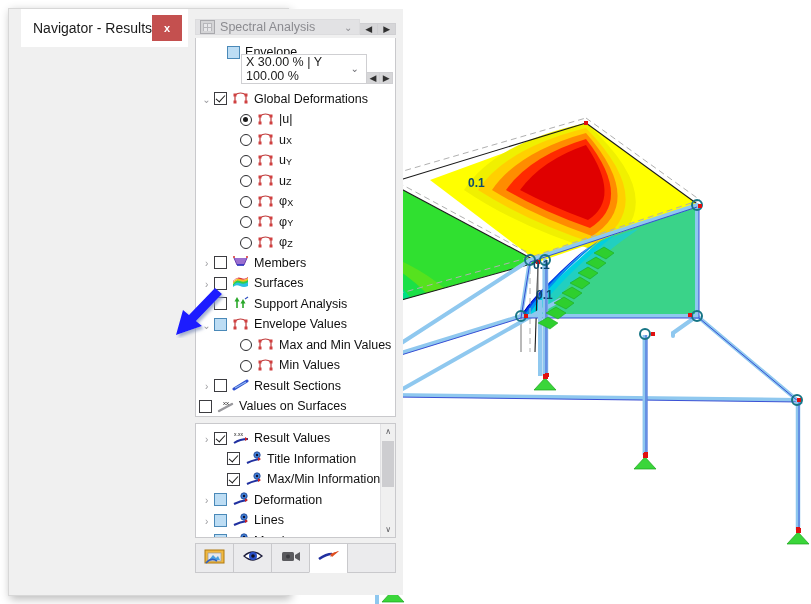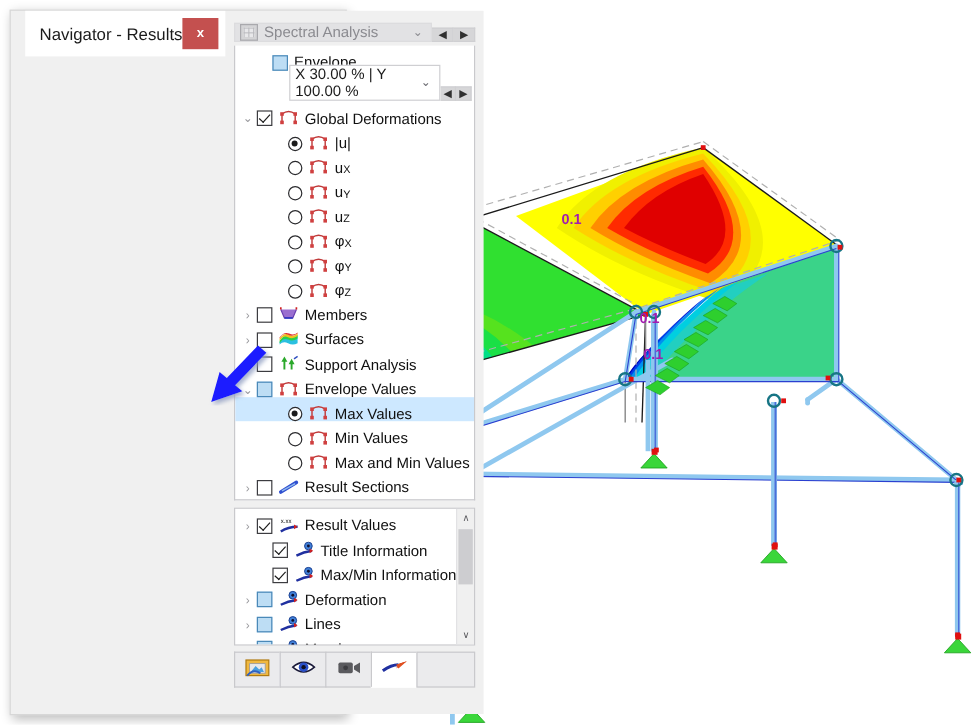--- a/index.html
+++ b/index.html
@@ -150,21 +150,21 @@
     background: #ebebed; display: flex; align-items: center; justify-content: center;
     cursor: pointer;
   }
   .tab.active { background: #ffffff; border-bottom-color: #ffffff; }
   .tab.filler { flex: 1 1 auto; width: auto; border-right: 1px solid #c9c9cc; background: #ebebed; }
 
   
   #anno-arrow { position: absolute; left: 166px; top: 286px; pointer-events: none; }
 
   .lbl3d {
-    position: absolute; color: #a21caf; font-size: 12px;
+    position: absolute; color: #0c4a6e; font-size: 12px;
     font-family: "Liberation Sans", sans-serif; font-weight: 600;
   }
   .axis-lbl { position: absolute; color: #1a3ce0; font-size: 12px; font-weight: 600; }
 </style>
 </head>
 <body>
 
 <div id="root">
 
   <div id="viewport">
@@ -686,64 +686,49 @@
                 <svg width="17" height="14" viewBox="0 0 17 14">
                   <path d="M3 11 L3 4 Q8.5 0 14 4 L14 11" fill="none" stroke="#c03a3a" stroke-width="1.2"></path>
                   <rect x="1.5" y="2.5" width="3" height="3" fill="#d04040"></rect>
                   <rect x="12.5" y="2.5" width="3" height="3" fill="#d04040"></rect>
                   <rect x="1.5" y="9.5" width="3" height="3" fill="#d04040"></rect>
                   <rect x="12.5" y="9.5" width="3" height="3" fill="#d04040"></rect>
                 </svg>
               </span>
               <span class="label">Envelope Values</span>
             </div>
-            <div class="row sel">
-              <span class="twisty"></span>
-              <span class="indent" style="width: 26px;"></span>
-              <span class="rbx on"></span>
-              <span class="ticon">
-                <svg width="17" height="14" viewBox="0 0 17 14">
-                  <path d="M3 11 L3 4 Q8.5 0 14 4 L14 11" fill="none" stroke="#c03a3a" stroke-width="1.2"></path>
-                  <rect x="1.5" y="2.5" width="3" height="3" fill="#d04040"></rect>
-                  <rect x="12.5" y="2.5" width="3" height="3" fill="#d04040"></rect>
-                  <rect x="1.5" y="9.5" width="3" height="3" fill="#d04040"></rect>
-                  <rect x="12.5" y="9.5" width="3" height="3" fill="#d04040"></rect>
-                </svg>
-              </span>
-              <span class="label">Max Values</span>
-            </div>
             <div class="row">
               <span class="twisty"></span>
               <span class="indent" style="width: 26px;"></span>
               <span class="rbx"></span>
               <span class="ticon">
                 <svg width="17" height="14" viewBox="0 0 17 14">
                   <path d="M3 11 L3 4 Q8.5 0 14 4 L14 11" fill="none" stroke="#c03a3a" stroke-width="1.2"></path>
                   <rect x="1.5" y="2.5" width="3" height="3" fill="#d04040"></rect>
                   <rect x="12.5" y="2.5" width="3" height="3" fill="#d04040"></rect>
                   <rect x="1.5" y="9.5" width="3" height="3" fill="#d04040"></rect>
                   <rect x="12.5" y="9.5" width="3" height="3" fill="#d04040"></rect>
                 </svg>
               </span>
-              <span class="label">Min Values</span>
+              <span class="label">Max and Min Values</span>
             </div>
             <div class="row">
               <span class="twisty"></span>
               <span class="indent" style="width: 26px;"></span>
               <span class="rbx"></span>
               <span class="ticon">
                 <svg width="17" height="14" viewBox="0 0 17 14">
                   <path d="M3 11 L3 4 Q8.5 0 14 4 L14 11" fill="none" stroke="#c03a3a" stroke-width="1.2"></path>
                   <rect x="1.5" y="2.5" width="3" height="3" fill="#d04040"></rect>
                   <rect x="12.5" y="2.5" width="3" height="3" fill="#d04040"></rect>
                   <rect x="1.5" y="9.5" width="3" height="3" fill="#d04040"></rect>
                   <rect x="12.5" y="9.5" width="3" height="3" fill="#d04040"></rect>
                 </svg>
               </span>
-              <span class="label">Max and Min Values</span>
+              <span class="label">Min Values</span>
             </div>
             <div class="row">
               <span class="twisty">›</span>
               <span class="cbx"></span>
               <span class="ticon">
                 <svg width="17" height="14" viewBox="0 0 17 14">
                   <path d="M2 11 L15 3" stroke="#3050d0" stroke-width="3" stroke-linecap="round"></path>
                   <path d="M3 10 L14 4" stroke="#8fb8ee" stroke-width="1.2"></path>
                 </svg>
               </span>

